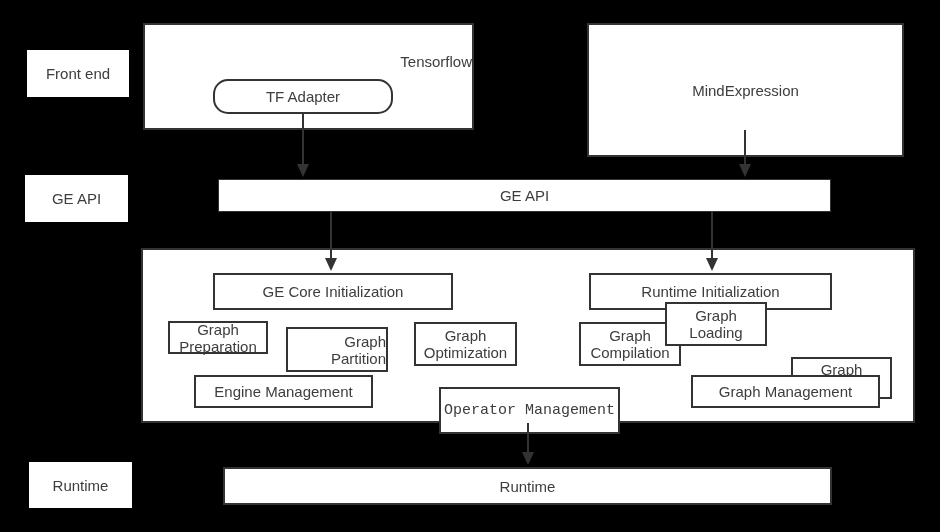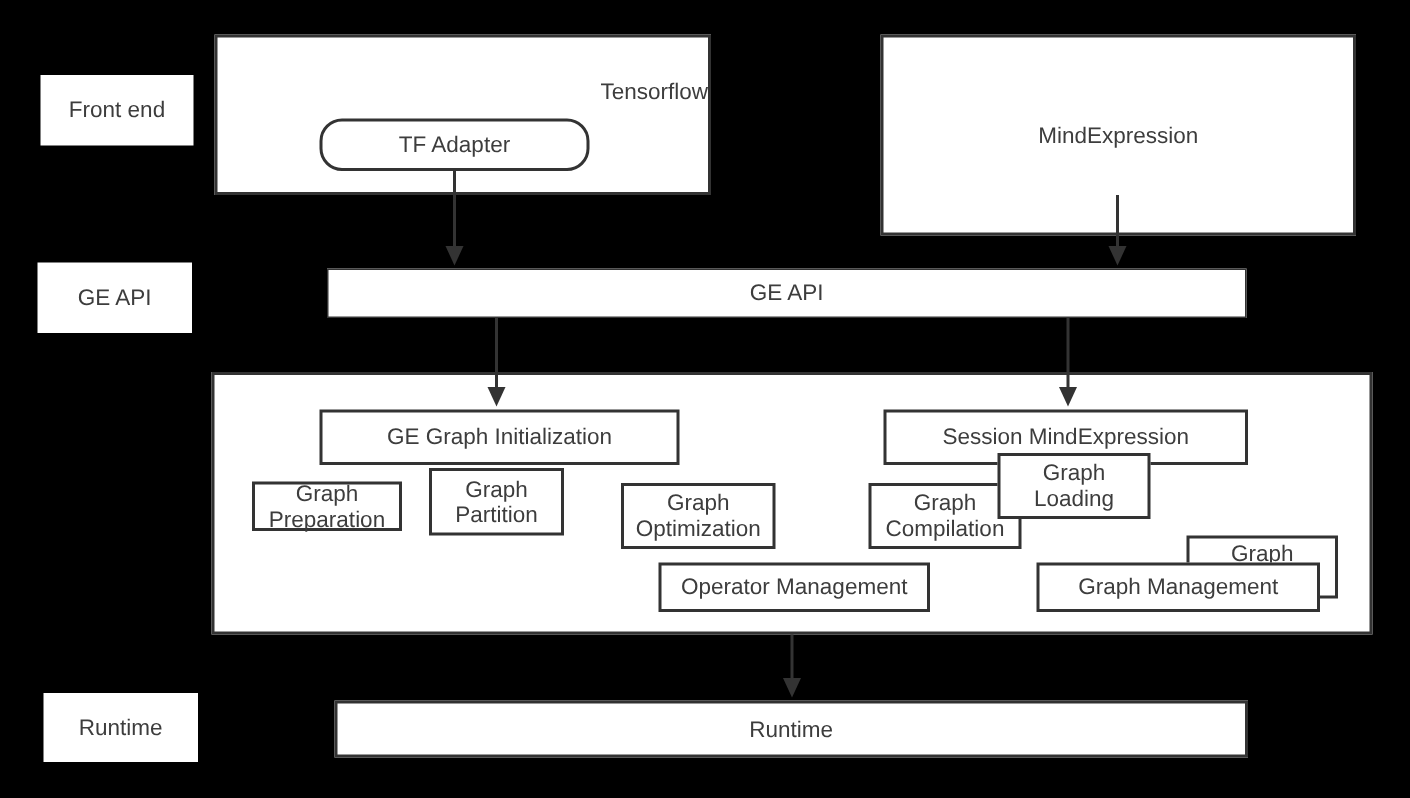--- a/index.html
+++ b/index.html
@@ -55,28 +55,28 @@
   
   #bar-ge-api { left: 218px; top: 179px; width: 613px; height: 33px; border-width: 1px; }
 
   
   #box-ge-core { left: 141px; top: 248px; width: 774px; height: 175px; }
 
   #box-ge-core-init  { left: 213px; top: 273px; width: 240px; height: 37px; z-index: 2; }
   #box-session-init  { left: 589px; top: 273px; width: 243px; height: 37px; z-index: 2; }
 
   #box-graph-preparation  { left: 168px; top: 321px; width: 100px; height: 33px; z-index: 2; }
-  #box-graph-partition    { left: 286px; top: 312px; width: 90px; height: 45px; z-index: 2; }
+  #box-graph-partition    { left: 286px; top: 327px; width: 102px; height: 45px; z-index: 2; text-align: right; }
   #box-graph-optimization { left: 414px; top: 322px; width: 103px; height: 44px; z-index: 2; }
   #box-graph-compilation  { left: 540px; top: 322px; width: 102px; height: 44px; z-index: 2; margin-left: 39px; }
   #box-graph-loading      { left: 665px; top: 302px; width: 102px; height: 44px; z-index: 2; }
   #box-graph-execution    { left: 791px; top: 317px; width: 101px; height: 42px; z-index: 2; margin-top: 40px; }
 
   #box-engine-management   { left: 194px; top: 375px; width: 179px; height: 33px; z-index: 2; }
-  #box-operator-management { left: 439px; top: 375px; width: 181px; height: 33px; z-index: 2; }
+  #box-operator-management { left: 439px; top: 387px; width: 181px; height: 47px; z-index: 2; font-family: Liberation Mono, monospace; }
   #box-graph-management    { left: 691px; top: 375px; width: 189px; height: 33px; z-index: 2; }
 
   
   #bar-runtime { left: 223px; top: 467px; width: 609px; height: 38px; }
 
   
   .arrow { position: absolute; width: 12px; z-index: 3; }
   .arrow .line {
     position: absolute;
     left: 50%;
@@ -128,24 +128,24 @@
     <span>MindExpression</span>
   </div>
 
   <div class="box" id="bar-ge-api">
     <span>GE API</span>
   </div>
 
   <div class="box" id="box-ge-core"></div>
 
   <div class="box" id="box-ge-core-init">
-    <span>GE Graph Initialization</span>
+    <span>GE Core Initialization</span>
   </div>
   <div class="box" id="box-session-init">
-    <span>Session MindExpression</span>
+    <span>Runtime Initialization</span>
   </div>
 
   <div class="box" id="box-graph-preparation">
     <span>Graph Preparation</span>
   </div>
   <div class="box" id="box-graph-partition">
     <span>Graph Partition</span>
   </div>
   <div class="box" id="box-graph-optimization">
     <span>Graph Optimization</span>
@@ -153,20 +153,23 @@
   <div class="box" id="box-graph-compilation">
     <span>Graph Compilation</span>
   </div>
   <div class="box" id="box-graph-loading">
     <span>Graph Loading</span>
   </div>
   <div class="box" id="box-graph-execution">
     <span>Graph Execution</span>
   </div>
 
+  <div class="box" id="box-engine-management">
+    <span>Engine Management</span>
+  </div>
   <div class="box" id="box-operator-management">
     <span>Operator Management</span>
   </div>
   <div class="box" id="box-graph-management">
     <span>Graph Management</span>
   </div>
 
   <div class="box" id="bar-runtime">
     <span>Runtime</span>
   </div>

